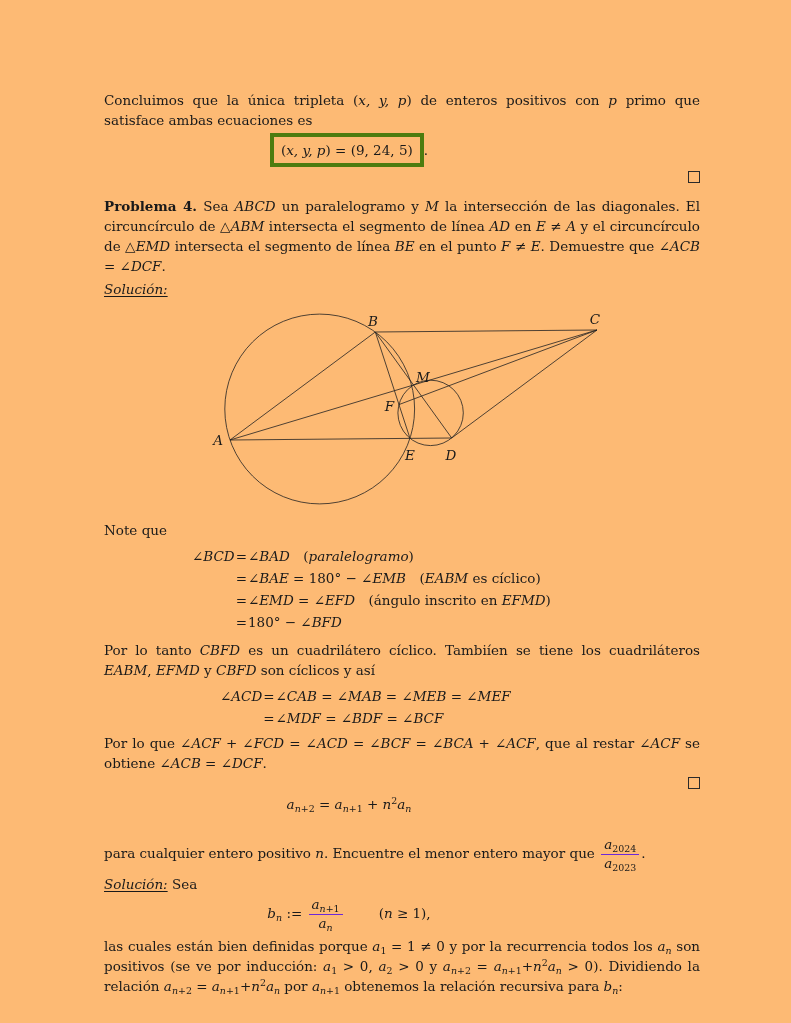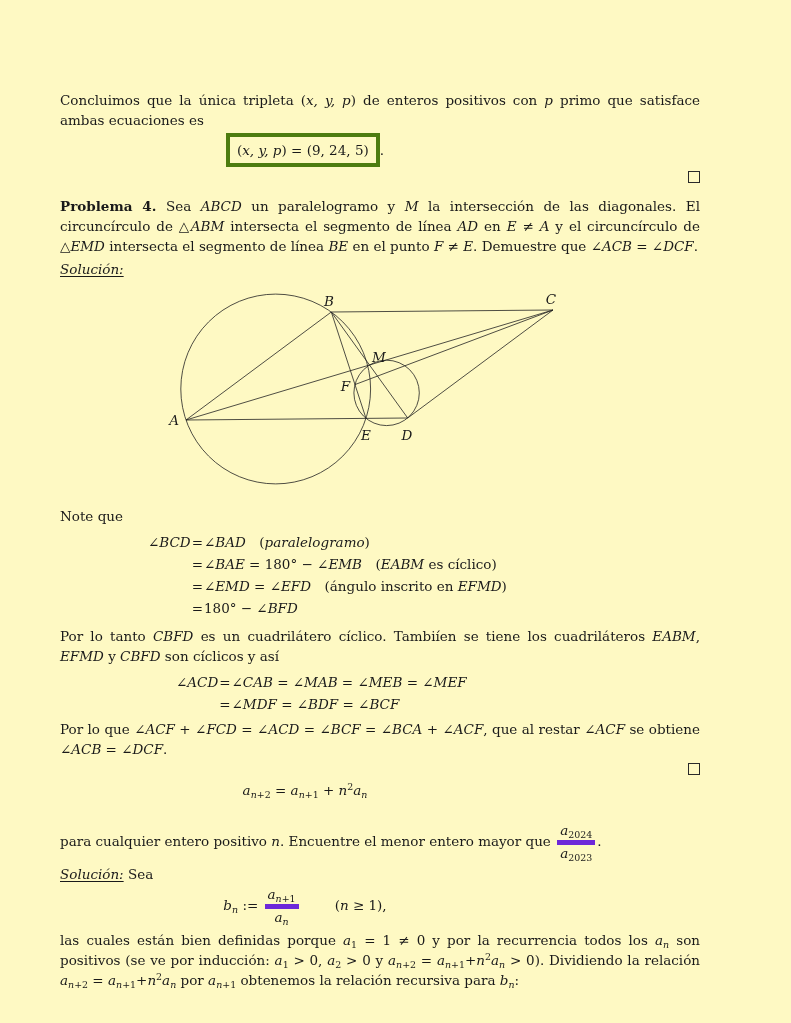--- a/index.html
+++ b/index.html
@@ -1,26 +1,26 @@
 <!DOCTYPE html>
 <html><head>
 <meta charset="utf-8">
 <style>
   html,body { margin:0; padding:0; background:#e8e8e8; }
   .page {
     position:relative;
     width:791px; height:1023px;
     margin:0 auto;
-    background:#fef9c3;
+    background:#fdba74;
     font-family:"DejaVu Serif","DejaVu Sans",serif;
     font-size:13.5px;
     color:#1a1a1a;
     overflow:hidden;
     box-sizing:border-box;
-    padding:90px 91px 0 60px;
+    padding:90px 91px 0 104px;
   }
   p { margin:0; text-align:justify; line-height:20px; }
   i { font-style:italic; }
   sub, sup { font-size:0.7em; line-height:0; }
   sub { vertical-align:-0.28em; }
   sup { vertical-align:0.5em; }
 
   .eqline { width:490px; text-align:center; line-height:20px; }
   .box1line { margin-top:3px; }
   .eqbox { display:inline-block; border:4px solid #4d7c0f; padding:3px 7px; }
@@ -29,37 +29,37 @@
   .qed { width:10px; height:10px; border:1.2px solid #2a2a2a; background:transparent; }
 
   .prob { margin-top:13px; }
   .prob b { font-weight:bold; }
   .sol { margin-top:3px; }
   .solu { font-style:italic; text-decoration:underline; text-underline-offset:2px; }
 
   svg.figure { display:block; margin:2px 0 0 78px; }
   .figlabels text { font-family:"DejaVu Serif","DejaVu Sans",serif; font-style:italic; font-size:13.5px; fill:#1a1a1a; }
 
-  .note { margin-top:19px; }
+  .note { margin-top:13px; }
 
   .eqalign { display:grid; grid-template-columns:auto auto auto; column-gap:1px; line-height:22px; width:max-content; }
   .eqalign .lhs { text-align:right; }
   .eqalign1 { margin:5px 0 0 88px; }
   .eqalign2 { margin:5px 0 0 116px; }
 
   .p2 { margin-top:7px; }
   .p3 { margin-top:4px; }
   .eqa { margin-top:5px; }
   .pfrac { margin-top:23px; }
   .sol5 { margin-top:3px; }
   .eqb { margin-top:3px; }
   .p5b { margin-top:5px; }
 
   .frac { display:inline-block; vertical-align:middle; text-align:center; line-height:1.15; margin:0 2px; }
-  .fnum { display:block; border-bottom:5px solid #6d28d9; padding:0 3px 1px; }
+  .fnum { display:block; border-bottom:1px solid #6d28d9; padding:0 3px 1px; }
   .fden { display:block; padding-top:1px; }
 
   .gap-quad { margin-left:34px; }
 </style>
 </head>
 <body>
 
 <div class="page">
 
   <p class="intro">Concluimos que la única tripleta (<i>x, y, p</i>) de enteros positivos con <i>p</i> primo que satisface ambas ecuaciones es</p>

